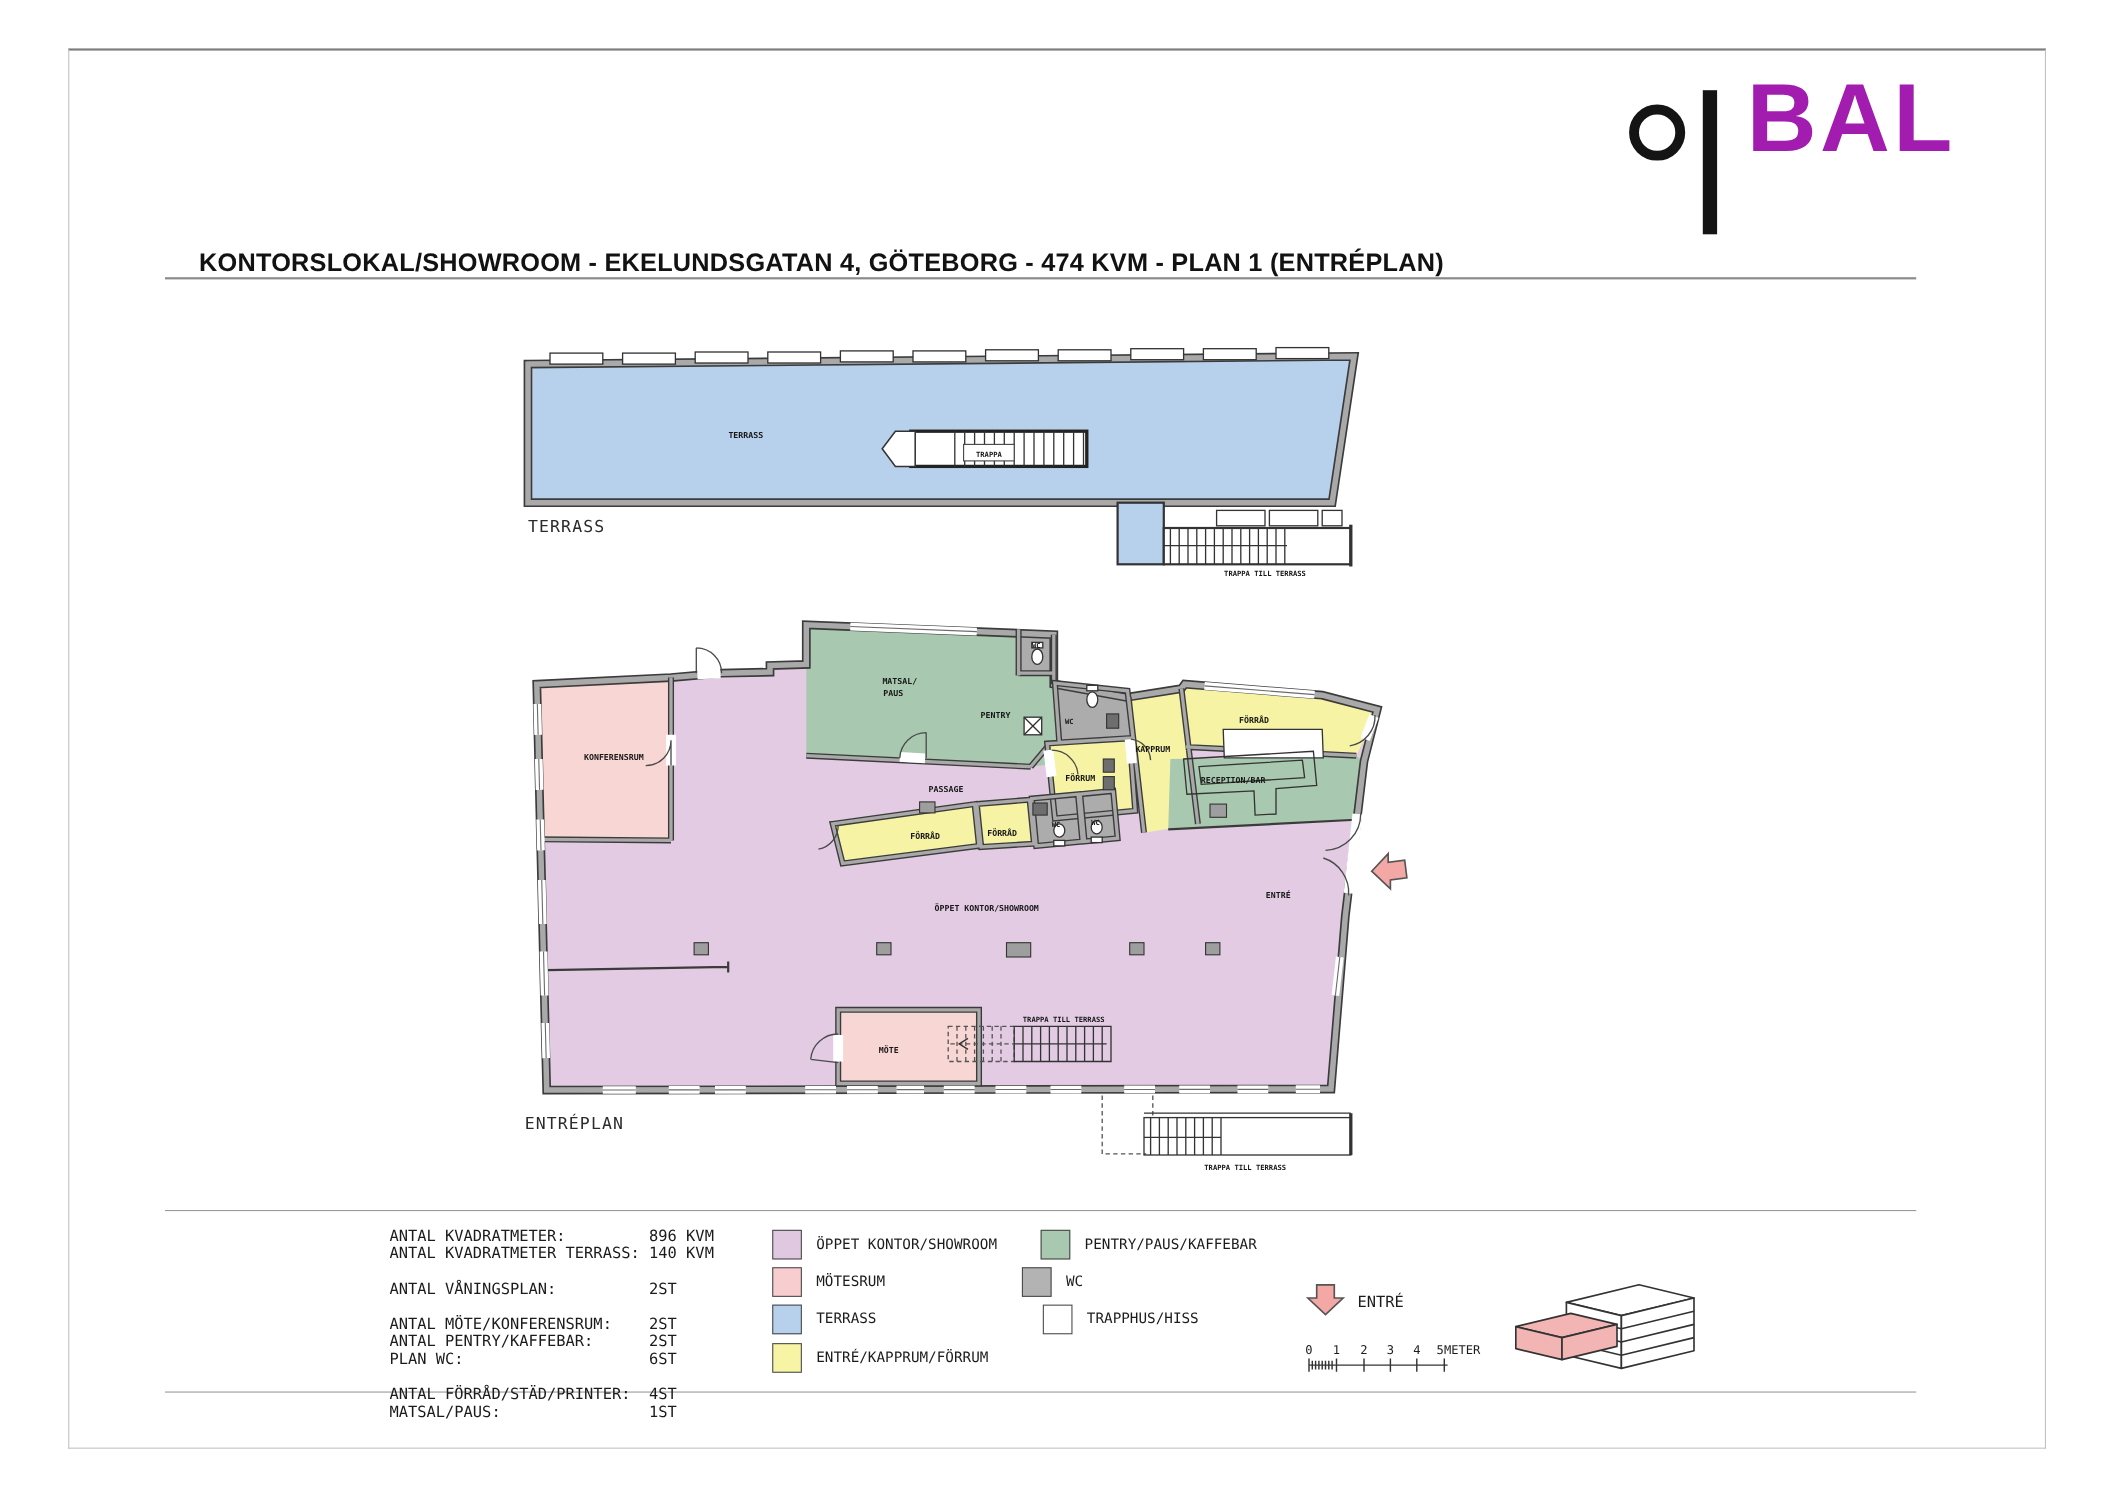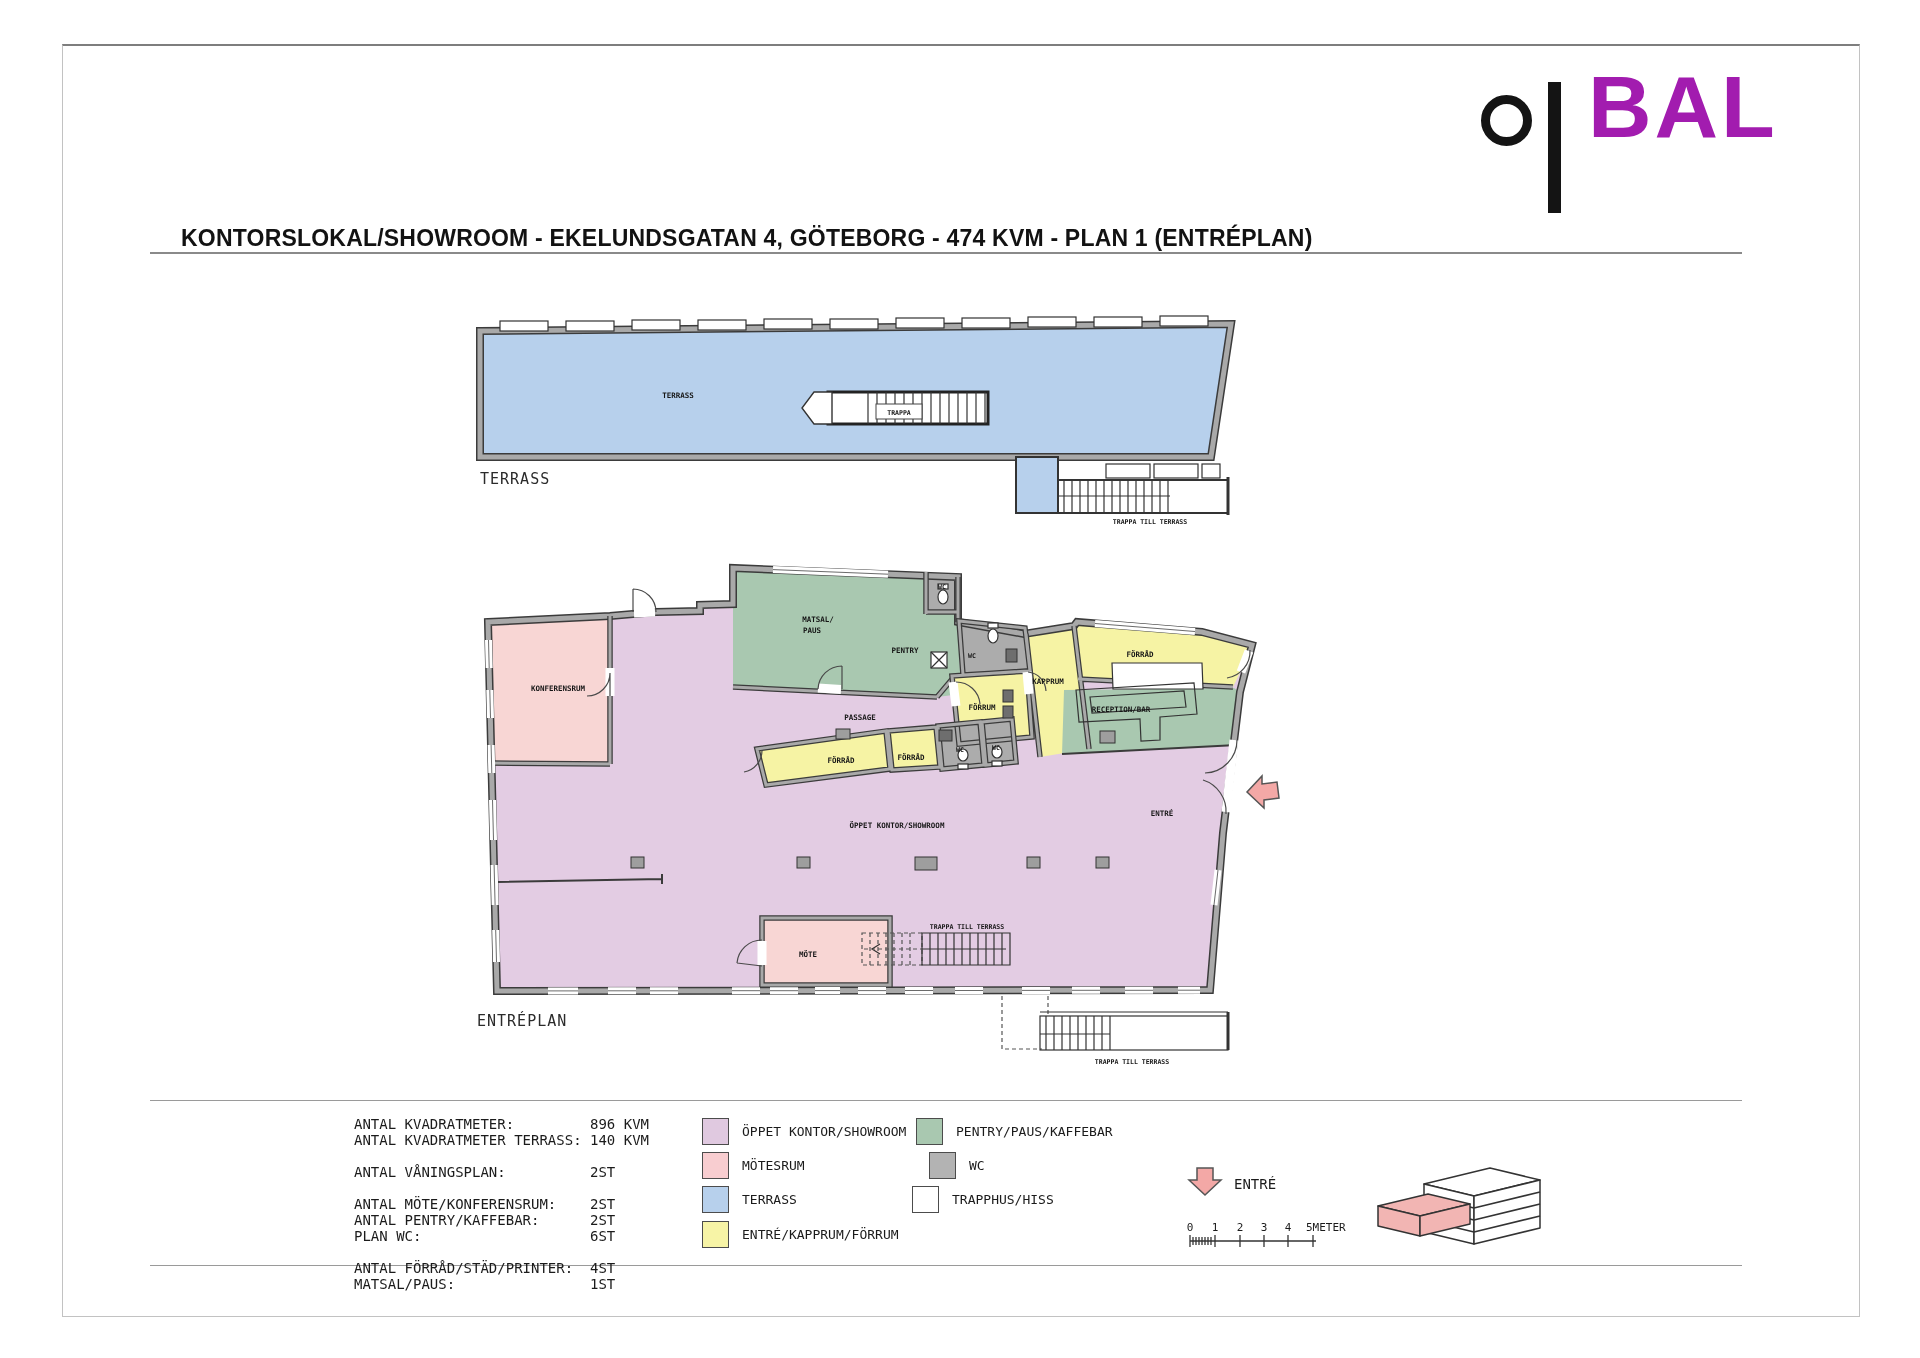--- a/index.html
+++ b/index.html
@@ -383,26 +383,26 @@
   <span>MÖTESRUM</span>
 </div>
 <div class="legend-item" style="left:702px;top:1186px">
   <span class="swatch sw-blue"></span>
   <span>TERRASS</span>
 </div>
 <div class="legend-item" style="left:702px;top:1221px">
   <span class="swatch sw-yellow"></span>
   <span>ENTRÉ/KAPPRUM/FÖRRUM</span>
 </div>
-<div class="legend-item" style="left:916px;top:1118px">
+<div class="legend-item" style="left:946px;top:1118px">
   <span class="swatch sw-green"></span>
   <span>PENTRY/PAUS/KAFFEBAR</span>
 </div>
 <div class="legend-item" style="left:929px;top:1152px">
   <span class="swatch sw-gray"></span>
   <span>WC</span>
 </div>
-<div class="legend-item" style="left:912px;top:1186px">
+<div class="legend-item" style="left:948px;top:1186px">
   <span class="swatch sw-white"></span>
   <span>TRAPPHUS/HISS</span>
 </div>
 
 <div id="entry-label">ENTRÉ</div>
 
 </body></html>

